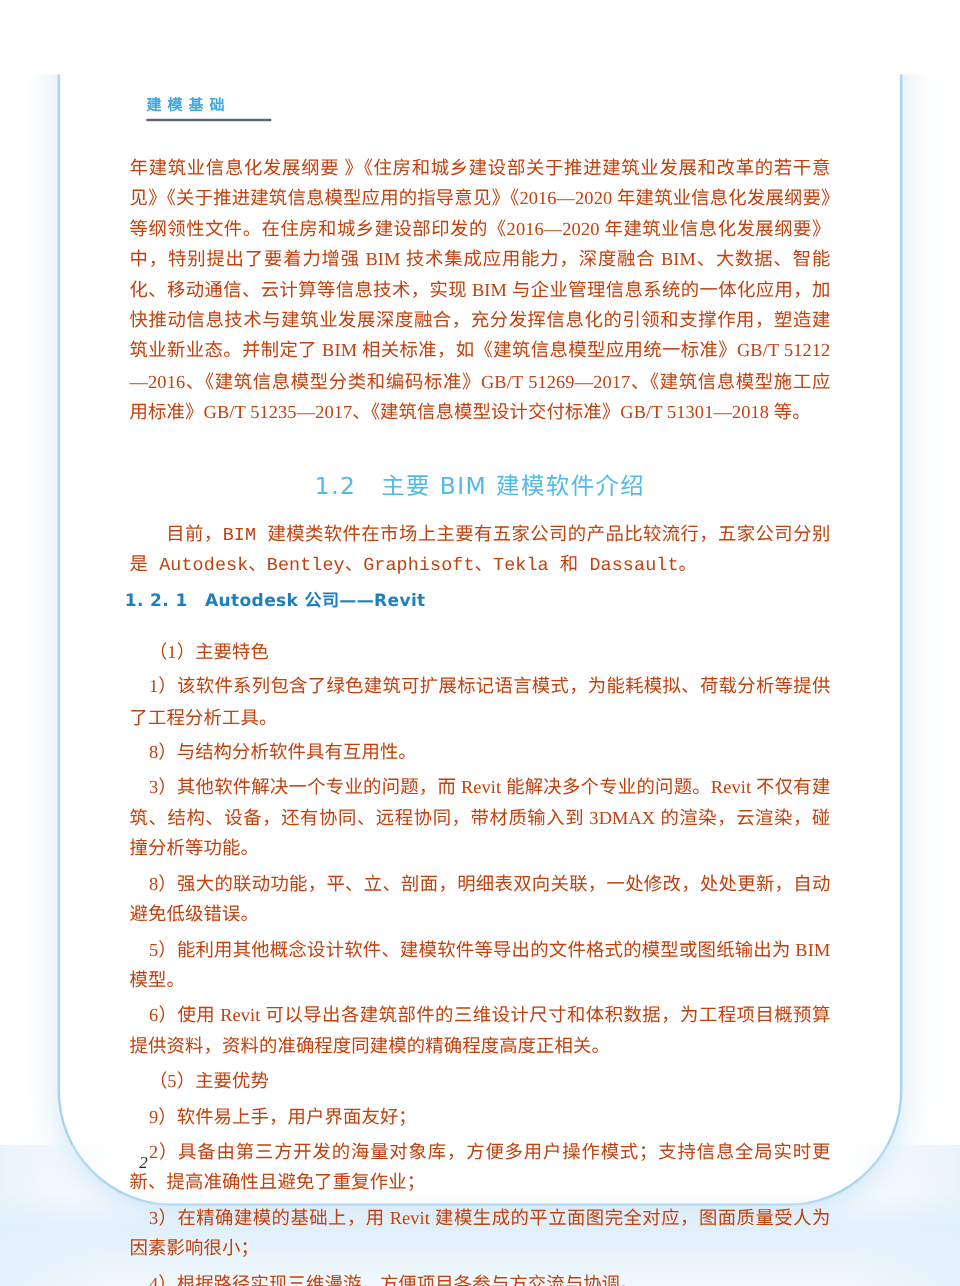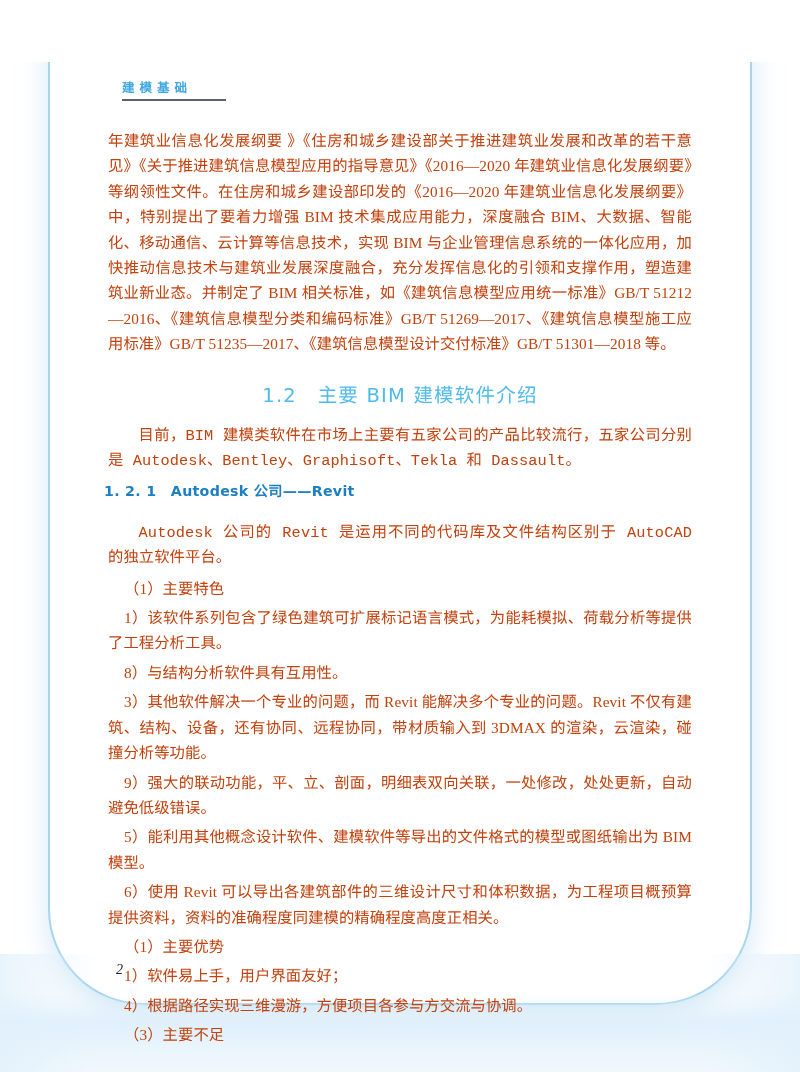--- a/index.html
+++ b/index.html
@@ -118,21 +118,21 @@
     text-align: justify;
     text-align-last: left;
     text-justify: inter-character;
     letter-spacing: .1px;
   }
   p.para.indent { text-indent: 2em; font-family: Liberation Mono, monospace; }
   p.para.hang   { text-indent: 1.05em; }
 
   
   .sec-heading {
-    margin: 27px 0 16px 0;
+    margin: 37px 0 16px 0;
     text-align: center;
     color: #4fbbea;
     font-family: "DejaVu Sans", "Liberation Sans", sans-serif;
     font-size: 19.5px;
     font-weight: normal;
     letter-spacing: 1.2px;
     line-height: 1.25;
     white-space: nowrap;
   }
 
@@ -179,32 +179,33 @@
     <div class="body-block">
 
       <p class="para">年建筑业信息化发展纲要 》《住房和城乡建设部关于推进建筑业发展和改革的若干意见》《关于推进建筑信息模型应用的指导意见》《2016—2020 年建筑业信息化发展纲要》等纲领性文件。在住房和城乡建设部印发的《2016—2020 年建筑业信息化发展纲要》中，特别提出了要着力增强 BIM 技术集成应用能力，深度融合 BIM、大数据、智能化、移动通信、云计算等信息技术，实现 BIM 与企业管理信息系统的一体化应用，加快推动信息技术与建筑业发展深度融合，充分发挥信息化的引领和支撑作用，塑造建筑业新业态。并制定了 BIM 相关标准，如《建筑信息模型应用统一标准》GB/T 51212—2016、《建筑信息模型分类和编码标准》GB/T 51269—2017、《建筑信息模型施工应用标准》GB/T 51235—2017、《建筑信息模型设计交付标准》GB/T 51301—2018 等。</p>
 
       <h2 class="sec-heading">1.2　主要 BIM 建模软件介绍</h2>
 
       <p class="para indent">目前，BIM 建模类软件在市场上主要有五家公司的产品比较流行，五家公司分别是 Autodesk、Bentley、Graphisoft、Tekla 和 Dassault。</p>
 
       <h3 class="sub-heading">1. 2. 1　Autodesk 公司——Revit</h3>
 
-      <p class="para indent">Autodesk 公司的 Revit 是运用不同的代码库及文件结构区别于 AutoCAD 的独立软件平台。</p>
 
       <p class="para hang">（1）主要特色</p>
       <p class="para hang">1）该软件系列包含了绿色建筑可扩展标记语言模式，为能耗模拟、荷载分析等提供了工程分析工具。</p>
       <p class="para hang">8）与结构分析软件具有互用性。</p>
       <p class="para hang">3）其他软件解决一个专业的问题，而 Revit 能解决多个专业的问题。Revit 不仅有建筑、结构、设备，还有协同、远程协同，带材质输入到 3DMAX 的渲染，云渲染，碰撞分析等功能。</p>
-      <p class="para hang">9）强大的联动功能，平、立、剖面，明细表双向关联，一处修改，处处更新，自动避免低级错误。</p>
+      <p class="para hang">8）强大的联动功能，平、立、剖面，明细表双向关联，一处修改，处处更新，自动避免低级错误。</p>
       <p class="para hang">5）能利用其他概念设计软件、建模软件等导出的文件格式的模型或图纸输出为 BIM 模型。</p>
       <p class="para hang">6）使用 Revit 可以导出各建筑部件的三维设计尺寸和体积数据，为工程项目概预算提供资料，资料的准确程度同建模的精确程度高度正相关。</p>
 
-      <p class="para hang">（1）主要优势</p>
-      <p class="para hang">1）软件易上手，用户界面友好；</p>
+      <p class="para hang">（5）主要优势</p>
+      <p class="para hang">9）软件易上手，用户界面友好；</p>
+      <p class="para hang">2）具备由第三方开发的海量对象库，方便多用户操作模式；支持信息全局实时更新、提高准确性且避免了重复作业；</p>
+      <p class="para hang">3）在精确建模的基础上，用 Revit 建模生成的平立面图完全对应，图面质量受人为因素影响很小；</p>
       <p class="para hang">4）根据路径实现三维漫游，方便项目各参与方交流与协调。</p>
 
       <p class="para hang">（3）主要不足</p>
 
     </div>
 
     <div class="folio">2</div>
 
   </div>
 </div>

